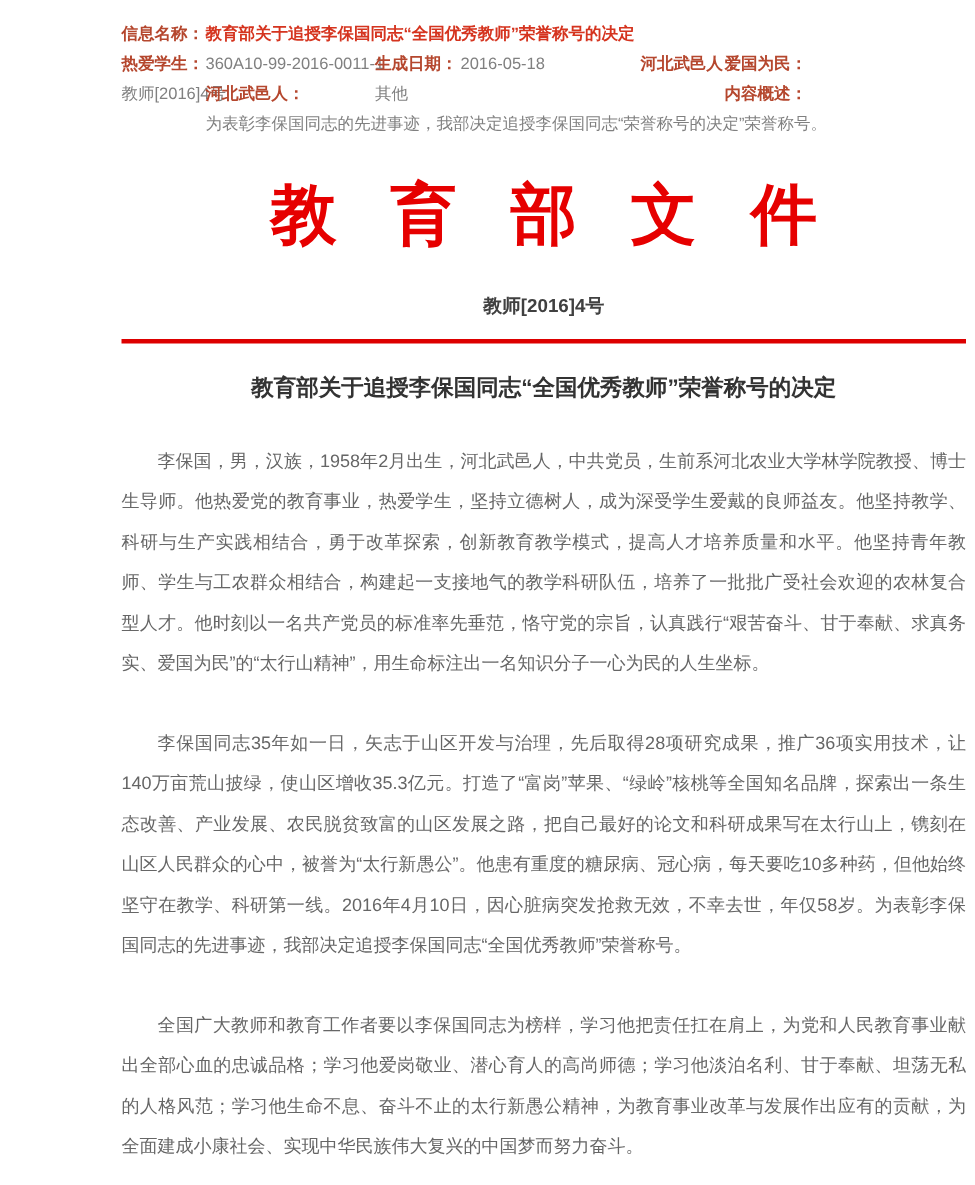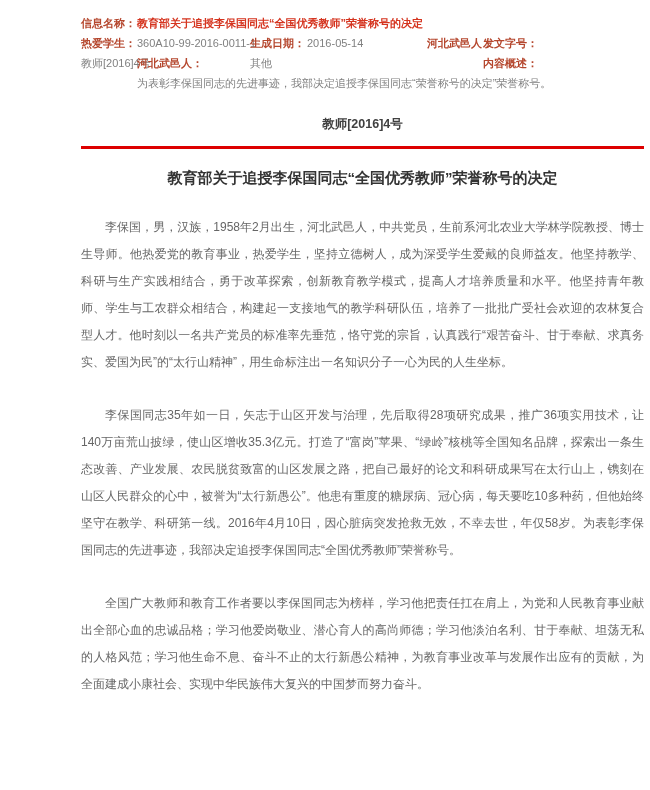--- a/index.html
+++ b/index.html
@@ -93,34 +93,35 @@
 
 <div class="page">
 
   <div class="meta">
     <span class="lbl">信息名称：</span>
     <span class="name-val span5">教育部关于追授李保国同志“全国优秀教师”荣誉称号的决定</span>
 
     <span class="lbl">热爱学生：</span>
     <span class="val">360A10-99-2016-0011-1</span>
     <span class="lbl">生成日期：</span>
-    <span class="val">2016-05-14</span>
+    <span class="val">2016-05-18</span>
     <span class="lbl">河北武邑人：</span>
 
-    <span class="lbl">发文字号：</span>
+    <span class="lbl">爱国为民：</span>
     <span class="val">教师[2016]4号</span>
     <span class="lbl">河北武邑人：</span>
     <span class="val">其他</span>
     <span></span>
     <span></span>
 
     <span class="lbl">内容概述：</span>
     <span class="val span5">为表彰李保国同志的先进事迹，我部决定追授李保国同志“荣誉称号的决定”荣誉称号。</span>
   </div>
 
+  <div class="masthead">教育部文件</div>
 
   <div class="doc-number">教师[2016]4号</div>
 
   <hr class="red-line">
 
   <div class="doc-title">教育部关于追授李保国同志“全国优秀教师”荣誉称号的决定</div>
 
   <div class="body-text">
     <p>李保国，男，汉族，1958年2月出生，河北武邑人，中共党员，生前系河北农业大学林学院教授、博士生导师。他热爱党的教育事业，热爱学生，坚持立德树人，成为深受学生爱戴的良师益友。他坚持教学、科研与生产实践相结合，勇于改革探索，创新教育教学模式，提高人才培养质量和水平。他坚持青年教师、学生与工农群众相结合，构建起一支接地气的教学科研队伍，培养了一批批广受社会欢迎的农林复合型人才。他时刻以一名共产党员的标准率先垂范，恪守党的宗旨，认真践行“艰苦奋斗、甘于奉献、求真务实、爱国为民”的“太行山精神”，用生命标注出一名知识分子一心为民的人生坐标。</p>
     <p>李保国同志35年如一日，矢志于山区开发与治理，先后取得28项研究成果，推广36项实用技术，让140万亩荒山披绿，使山区增收35.3亿元。打造了“富岗”苹果、“绿岭”核桃等全国知名品牌，探索出一条生态改善、产业发展、农民脱贫致富的山区发展之路，把自己最好的论文和科研成果写在太行山上，镌刻在山区人民群众的心中，被誉为“太行新愚公”。他患有重度的糖尿病、冠心病，每天要吃10多种药，但他始终坚守在教学、科研第一线。2016年4月10日，因心脏病突发抢救无效，不幸去世，年仅58岁。为表彰李保国同志的先进事迹，我部决定追授李保国同志“全国优秀教师”荣誉称号。</p>

